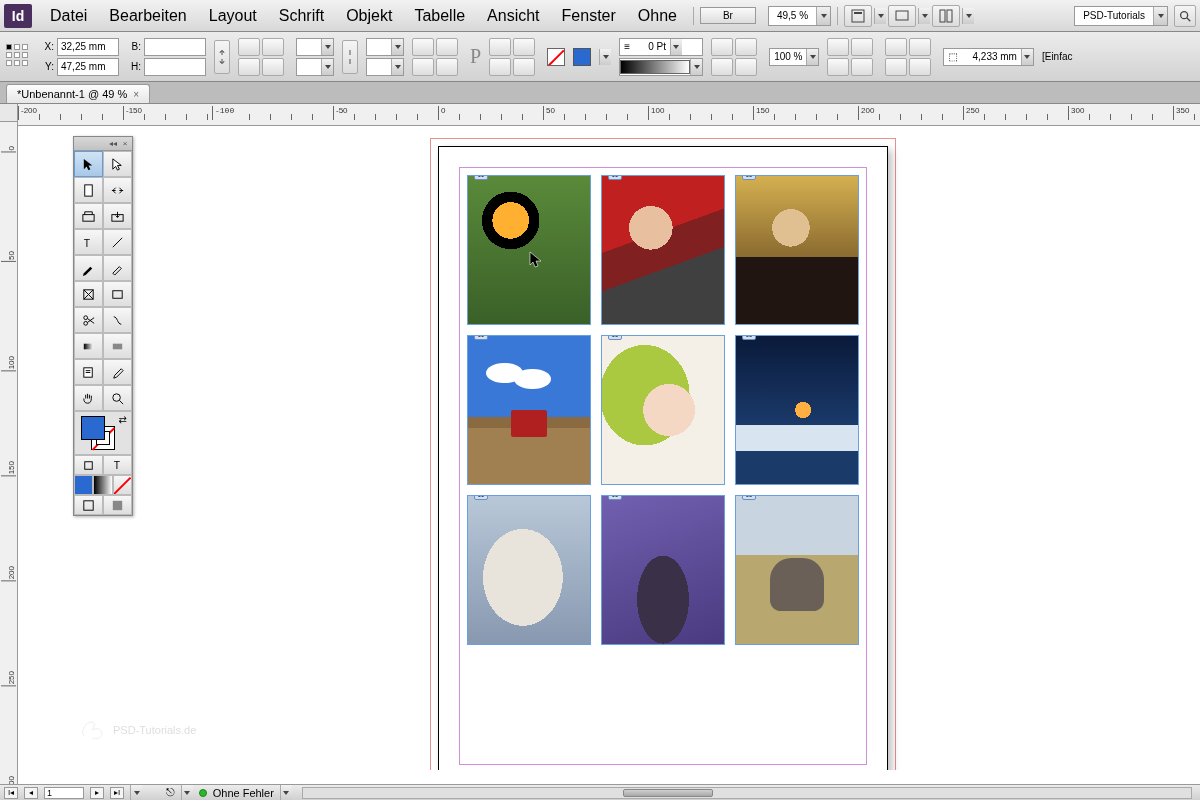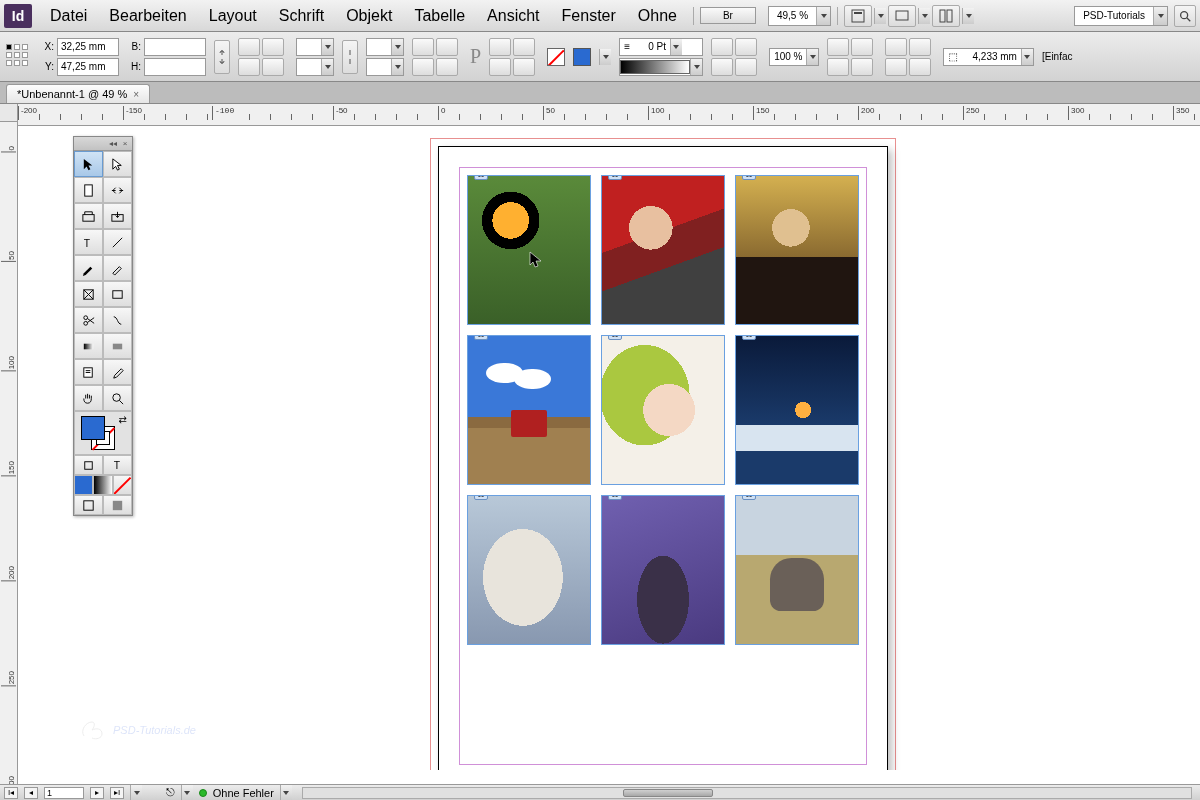--- a/index.html
+++ b/index.html
@@ -89,21 +89,21 @@
 .ph9{background:linear-gradient(#c8d4e0 0 40%,#b8a870 40%);position:relative}
 .ph9::after{content:"";position:absolute;left:28%;bottom:22%;width:44%;height:36%;background:#6a6058;border-radius:40% 40% 20% 20%}
 .cursor{position:absolute;left:60px;top:75px;z-index:10;pointer-events:none}
 
 .status{height:16px;background:linear-gradient(#ececec,#d0d0d0);border-top:1px solid #999;display:flex;align-items:center;font-size:10px;gap:6px;padding:0 4px}
 .status .nav-btn{width:14px;height:12px;border:1px solid #999;background:#f4f4f4;display:flex;align-items:center;justify-content:center;font-size:8px}
 .status input{width:40px;height:12px;border:1px solid #999;font-size:9px;padding:0 2px}
 .green-dot{width:8px;height:8px;background:#2ab82a;border-radius:50%;border:1px solid #188818}
 .hscroll{flex:1;height:12px;background:#e0e0e0;border:1px solid #aaa;margin:0 4px;position:relative}
 .hscroll::after{content:"";position:absolute;left:36%;width:10%;top:1px;bottom:1px;background:linear-gradient(#d0d0d0,#a8a8a8);border:1px solid #888;border-radius:2px}
-.watermark{position:absolute;left:60px;bottom:28px;opacity:.15;font-size:18px;font-style:italic;color:#1d4ed8;z-index:2;pointer-events:none}
+.watermark{position:absolute;left:60px;bottom:28px;opacity:.15;font-size:18px;color:#0f172a;z-index:2;pointer-events:none}
 .watermark svg{vertical-align:middle}
 </style>
 </head>
 <body>
 
 <div class="app">
 
   <div class="menubar">
     <div class="id-logo">Id</div>
     <div class="menu-item">Datei</div>

